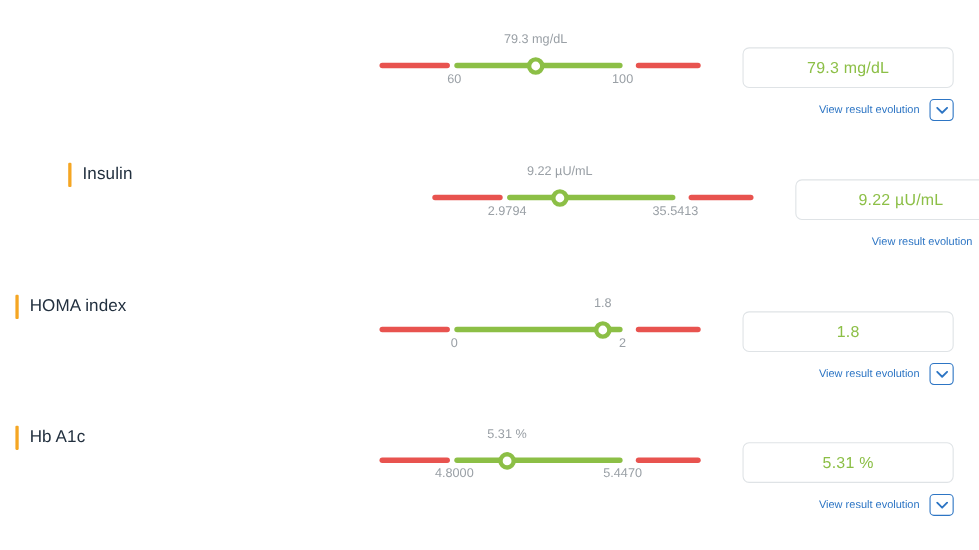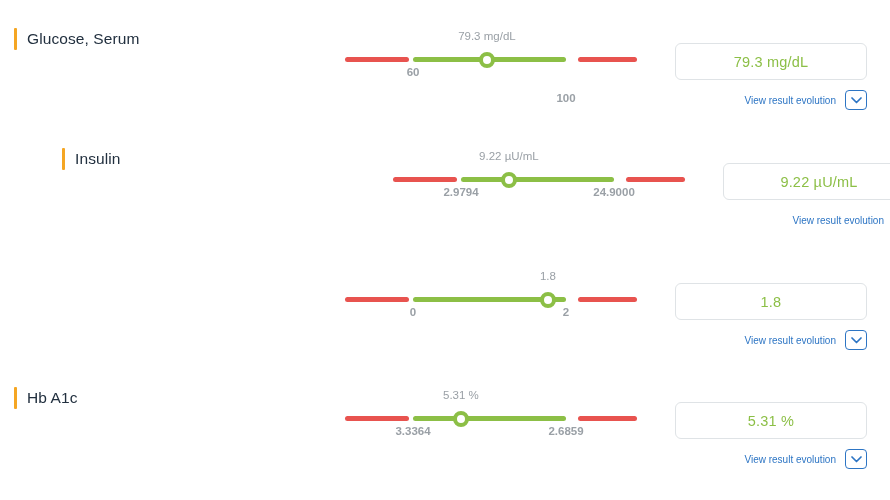--- a/index.html
+++ b/index.html
@@ -97,21 +97,20 @@
     cursor: pointer;
   }
 
   .bound-label {
     position: absolute;
     top: 36px;
     transform: translateX(-50%);
     font-size: 11.5px;
     color: #9aa0a6;
     white-space: nowrap;
-    font-weight: bold;
   }
 
   
   .result-block {
     position: absolute;
     left: 675px;
     top: 43px;
     width: 192px;
   }
   .result-box {
@@ -156,33 +155,29 @@
     padding: 0;
   }
   .chev-btn svg { display: block; }
 </style>
 </head>
 <body>
 
 <div class="results-panel">
 
   <div class="result-row r0">
-    <div class="row-label-wrap">
-      <span class="accent-bar"></span>
-      <span class="row-label">Glucose, Serum</span>
-    </div>
 
     <div class="slider-wrap">
       <span class="slider-value-label" style="left: 48.6%;">79.3 mg/dL</span>
       <span class="track low" style="left: 0%; width: 21.9%;"></span>
       <span class="track mid" style="left: 23.3%; width: 52.4%;"></span>
       <span class="track high" style="left: 79.8%; width: 20.2%;"></span>
       <span class="thumb" style="left: 48.6%;"></span>
       <span class="bound-label min" style="left: 23.3%;">60</span>
-      <span class="bound-label max" style="left: 75.7%; margin-top: 26px;">100</span>
+      <span class="bound-label max" style="left: 75.7%;">100</span>
     </div>
 
     <div class="result-block">
       <div class="result-box">79.3 mg/dL</div>
       <div class="result-foot">
         <a class="evolution-link">View result evolution</a>
         <button class="chev-btn">
           <svg width="11" height="7" viewBox="0 0 11 7">
             <path d="M1 1 L5.5 5.5 L10 1" fill="none" stroke="#2d75c4" stroke-width="1.7" stroke-linecap="round" stroke-linejoin="round"></path>
           </svg>
@@ -197,37 +192,41 @@
       <span class="row-label">Insulin</span>
     </div>
 
     <div class="slider-wrap">
       <span class="slider-value-label" style="left: 39.7%;">9.22 µU/mL</span>
       <span class="track low" style="left: 0%; width: 21.9%;"></span>
       <span class="track mid" style="left: 23.3%; width: 52.4%;"></span>
       <span class="track high" style="left: 79.8%; width: 20.2%;"></span>
       <span class="thumb" style="left: 39.7%;"></span>
       <span class="bound-label min" style="left: 23.3%;">2.9794</span>
-      <span class="bound-label max" style="left: 75.7%;">24.9000</span>
+      <span class="bound-label max" style="left: 75.7%;">35.5413</span>
     </div>
 
     <div class="result-block">
       <div class="result-box">9.22 µU/mL</div>
       <div class="result-foot">
         <a class="evolution-link">View result evolution</a>
         <button class="chev-btn">
           <svg width="11" height="7" viewBox="0 0 11 7">
             <path d="M1 1 L5.5 5.5 L10 1" fill="none" stroke="#2d75c4" stroke-width="1.7" stroke-linecap="round" stroke-linejoin="round"></path>
           </svg>
         </button>
       </div>
     </div>
   </div>
 
   <div class="result-row r2">
+    <div class="row-label-wrap">
+      <span class="accent-bar"></span>
+      <span class="row-label">HOMA index</span>
+    </div>
 
     <div class="slider-wrap">
       <span class="slider-value-label" style="left: 69.5%;">1.8</span>
       <span class="track low" style="left: 0%; width: 21.9%;"></span>
       <span class="track mid" style="left: 23.3%; width: 52.4%;"></span>
       <span class="track high" style="left: 79.8%; width: 20.2%;"></span>
       <span class="thumb" style="left: 69.5%;"></span>
       <span class="bound-label min" style="left: 23.3%;">0</span>
       <span class="bound-label max" style="left: 75.7%;">2</span>
     </div>
@@ -250,22 +249,22 @@
       <span class="accent-bar"></span>
       <span class="row-label">Hb A1c</span>
     </div>
 
     <div class="slider-wrap">
       <span class="slider-value-label" style="left: 39.7%;">5.31 %</span>
       <span class="track low" style="left: 0%; width: 21.9%;"></span>
       <span class="track mid" style="left: 23.3%; width: 52.4%;"></span>
       <span class="track high" style="left: 79.8%; width: 20.2%;"></span>
       <span class="thumb" style="left: 39.7%;"></span>
-      <span class="bound-label min" style="left: 23.3%;">3.3364</span>
-      <span class="bound-label max" style="left: 75.7%;">2.6859</span>
+      <span class="bound-label min" style="left: 23.3%;">4.8000</span>
+      <span class="bound-label max" style="left: 75.7%;">5.4470</span>
     </div>
 
     <div class="result-block">
       <div class="result-box">5.31 %</div>
       <div class="result-foot">
         <a class="evolution-link">View result evolution</a>
         <button class="chev-btn">
           <svg width="11" height="7" viewBox="0 0 11 7">
             <path d="M1 1 L5.5 5.5 L10 1" fill="none" stroke="#2d75c4" stroke-width="1.7" stroke-linecap="round" stroke-linejoin="round"></path>
           </svg>

